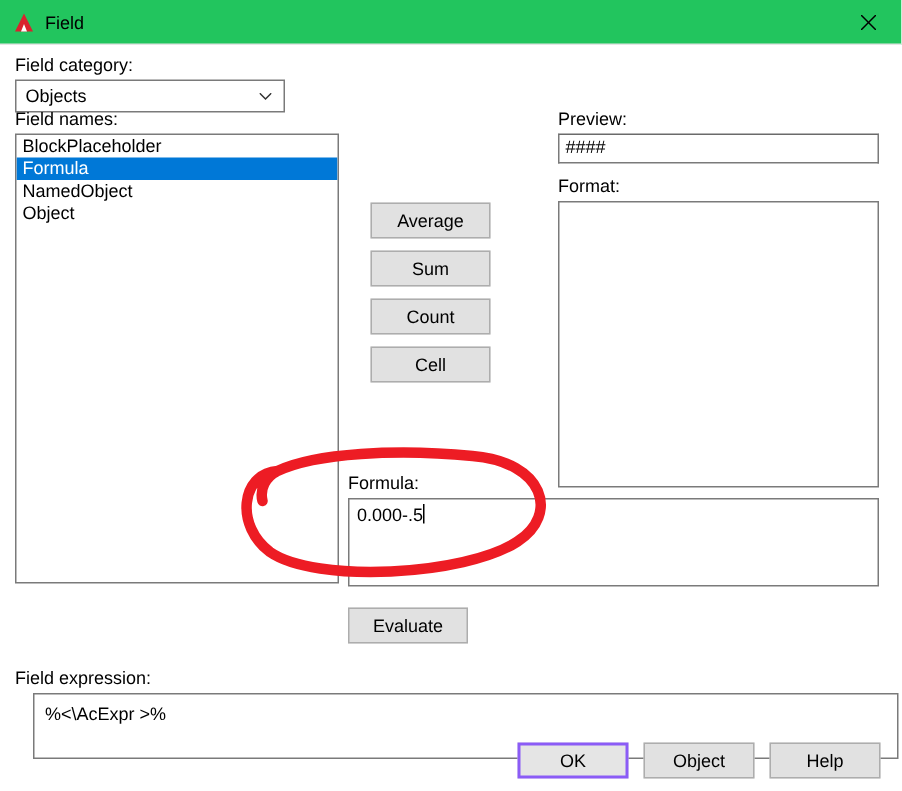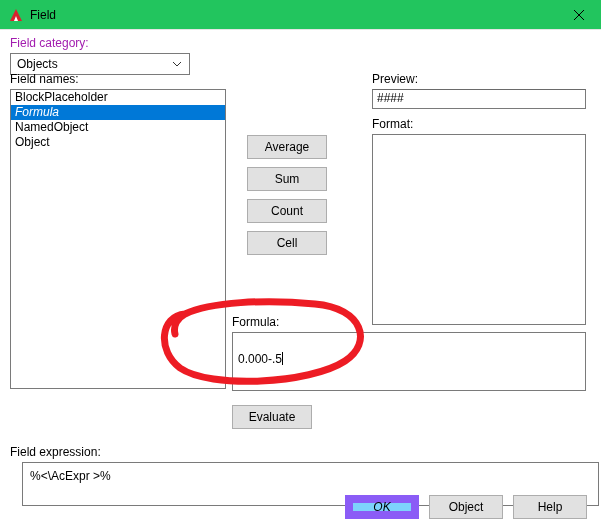--- a/index.html
+++ b/index.html
@@ -31,21 +31,21 @@
   .titlebar .close-btn {
     width: 45px; height: 30px;
     display: flex; align-items: center; justify-content: center;
     font-size: 14px;
   }
   .content {
     position: relative;
     padding: 6px 10px 0 10px;
   }
   .label { display: block; margin-bottom: 3px; }
-  .category-label { color: #a21caf; }
+  .category-label { color: #000000; }
   .combo {
     width: 180px;
     height: 22px;
     border: 1px solid #7a7a7a;
     background: #fff;
     display: flex;
     align-items: center;
     padding: 0 4px 0 6px;
     justify-content: space-between;
     margin-bottom: 8px;
@@ -63,21 +63,20 @@
   }
   .list-item {
     padding: 0 4px;
     height: 15px;
     line-height: 15px;
     white-space: nowrap;
   }
   .list-item.selected {
     background: #0078d7;
     color: #fff;
-    font-style: italic;
   }
   .col-left {
     position: absolute;
     left: 10px; top: 42px;
   }
   .col-mid {
     position: absolute;
     left: 232px;
     top: 105px;
     width: 110px;
@@ -117,21 +116,21 @@
     position: absolute;
     left: 232px;
     top: 285px;
     width: 354px;
   }
   .formula-box {
     width: 354px;
     height: 59px;
     border: 1px solid #7a7a7a;
     background: #fff;
-    padding: 19px 5px;
+    padding: 3px 5px;
   }
   .eval-row {
     position: absolute;
     left: 232px;
     top: 375px;
     border-radius: 12px;
   }
   .eval-row .btn { width: 80px; }
   .expr-block {
     position: absolute;
@@ -152,21 +151,21 @@
     left: 0; right: 0;
     top: 490px;
     height: 34px;
     display: flex;
     justify-content: flex-end;
     align-items: center;
     padding-right: 14px;
     gap: 10px;
   }
   .footer .btn { width: 74px; }
-  .footer .btn.primary { border: 8px solid #8b5cf6; background: #7dd3fc; font-style: italic; }
+  .footer .btn.primary { border: 2px solid #8b5cf6; background: #e5e5e5; }
   .annotation {
     position: absolute;
     pointer-events: none;
     z-index: 50;
   }
   .cursor {
     display:inline-block;
     width:0;
     border-left:1px solid #000;
     height:13px;

